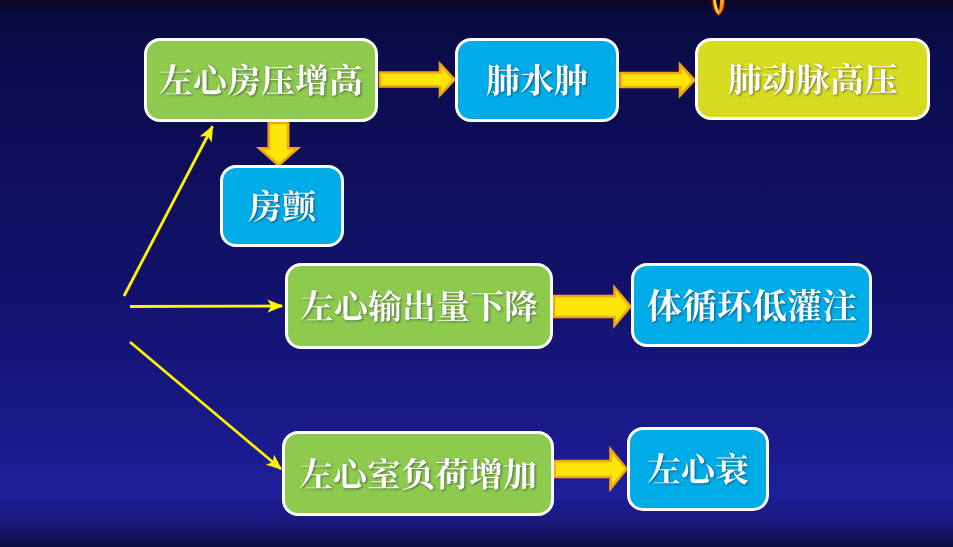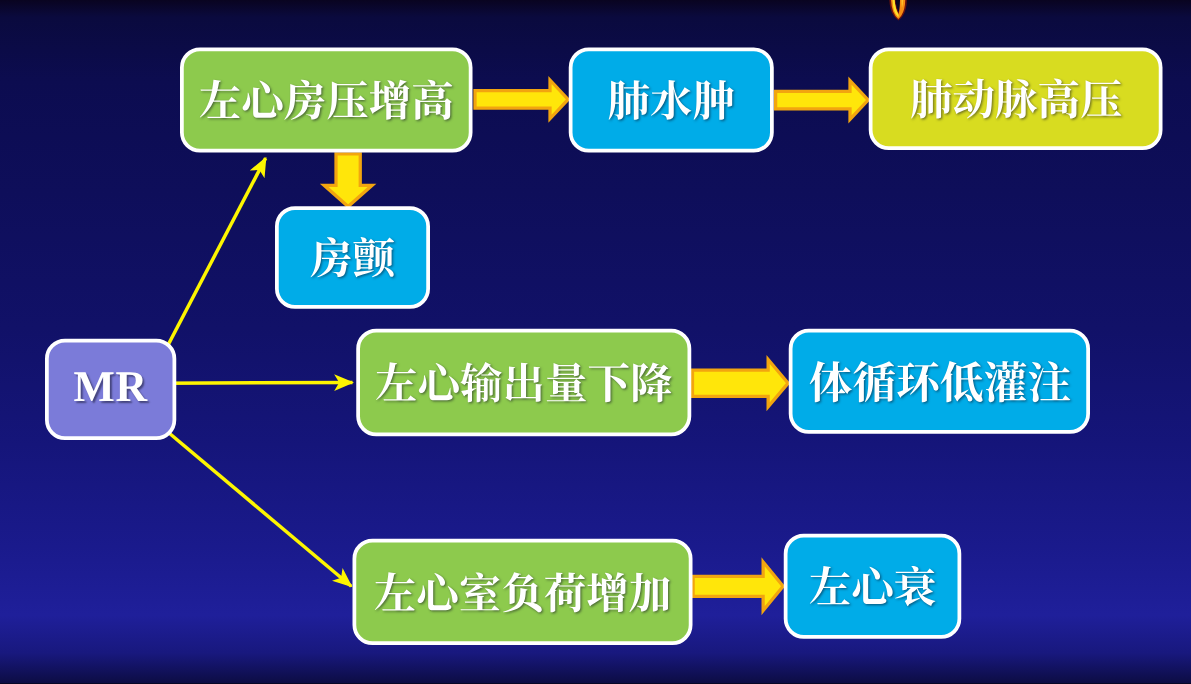--- a/index.html
+++ b/index.html
@@ -46,23 +46,20 @@
     </g>
     <g fill="#ffe60a" stroke="#f2a50f" stroke-width="2.6" stroke-linejoin="miter">
       <path d="M380,72.5 L440,72.5 L440,64 L454.5,79.5 L440,95 L440,86.5 L380,86.5 Z"></path>
       <path d="M620.5,73 L680,73 L680,64.5 L694.5,80 L680,95.5 L680,87 L620.5,87 Z"></path>
       <path d="M268.8,123 L268.8,148.2 L259.3,148.2 L278.5,165.2 L297.7,148.2 L288.2,148.2 L288.2,123 Z"></path>
       <path d="M554,296 L614.5,296 L614.5,287.5 L630.5,306.5 L614.5,325.5 L614.5,317 L554,317 Z"></path>
       <path d="M554.5,461 L610.5,461 L610.5,449.5 L626.5,469 L610.5,488.5 L610.5,477 L554.5,477 Z"></path>
     </g>
   </svg>
 
-  <div class="node" style="left: 36px; top: 271px; width: 105px; height: 81px; background: rgb(123, 123, 217);">
-    <span class="mr-text">MR</span>
-  </div>
   <div class="node" style="left: 144px; top: 38px; width: 234px; height: 84px; background: rgb(141, 202, 77);">
     <span class="hidden-label">左心房压增高</span>
     <span class="glyph-holder"><svg width="204" height="48" viewBox="0 0 204 48" class="glyph-run">
           <path d="M346 850C340 778 331 701 316 622H42L51 594H311C267 371 182 139 24 -27L35 -35C180 64 277 196 344 337H507V-17H202L210 -45H936C951 -45 962 -40 965 -29C917 12 837 71 837 71L766 -17H631V337H865C879 337 891 342 893 353C848 393 772 448 772 449L706 366H357C391 441 416 518 436 594H938C952 594 963 599 966 610C917 651 838 712 838 712L768 622H443C458 683 469 744 479 801C508 804 516 814 519 827Z" transform="translate(0.0,36.8) scale(0.034,-0.034)"></path>
           <path d="M436 836 426 829C486 755 549 648 568 555C690 462 785 718 436 836ZM433 653 280 668V73C280 -22 319 -43 437 -43H566C775 -43 826 -18 826 37C826 61 816 74 780 88L776 251H765C743 174 724 116 711 95C703 83 694 79 677 78C658 77 621 76 576 76H454C410 76 398 83 398 108V626C422 629 431 640 433 653ZM750 527 741 519C821 410 848 257 854 159C949 34 1114 308 750 527ZM167 548 153 547C156 413 105 290 55 243C29 215 22 178 47 150C76 118 133 124 165 173C213 240 241 367 167 548Z" transform="translate(34.0,36.8) scale(0.034,-0.034)"></path>
           <path d="M481 516 473 510C499 481 532 432 543 389C648 324 739 517 481 516ZM848 450 786 370H275L283 341H451C445 196 424 51 171 -75L180 -88C435 -10 525 98 561 220H742C732 121 717 55 698 39C690 34 682 32 665 32C644 32 571 36 529 40V27C572 19 610 6 627 -11C644 -27 648 -50 648 -81C706 -81 746 -73 777 -53C824 -20 847 60 859 202C879 204 891 210 898 218L793 305L734 248H569C576 278 580 309 583 341H934C948 341 959 346 962 357C918 395 848 450 848 450ZM153 718V489C153 301 138 88 13 -80L23 -89C251 64 269 310 269 489V520H765V480H785C824 480 883 504 884 511V661C904 664 917 673 923 681L809 766L755 708H578C634 743 618 863 405 852L398 845C437 813 487 757 509 708H287L153 755ZM269 549V679H765V549Z" transform="translate(68.0,36.8) scale(0.034,-0.034)"></path>
           <path d="M668 317 660 310C706 264 757 188 773 122C885 49 970 270 668 317ZM804 484 745 403H621V630C647 634 655 643 657 658L503 672V403H280L288 374H503V4H165L173 -25H947C961 -25 972 -20 974 -9C932 32 859 93 859 93L794 4H621V374H882C896 374 906 379 909 390C870 429 804 484 804 484ZM844 834 781 752H269L132 809V500C132 309 125 94 29 -77L39 -84C240 74 251 318 251 500V723H932C946 723 958 728 960 739C917 778 844 834 844 834Z" transform="translate(102.0,36.8) scale(0.034,-0.034)"></path>
           <path d="M487 602 475 597C496 561 518 505 519 461C579 404 656 526 487 602ZM446 844 437 838C468 802 502 744 511 693C609 627 697 814 446 844ZM810 579 736 609C726 555 714 493 705 454L722 446C747 477 774 518 795 553L810 554V402H689V646H810ZM292 635 245 556H243V790C271 794 278 803 280 817L133 831V556H28L36 528H133V210L25 190L86 53C98 56 108 66 112 79C239 152 325 211 380 252L377 262L243 233V528H348C356 528 363 530 367 534V310H383C393 310 403 311 412 313V-89H428C474 -89 521 -64 521 -54V-22H747V-83H766C803 -83 859 -63 860 -56V244C880 248 894 257 900 265L815 329H829C864 329 919 350 920 357V633C936 636 948 643 953 649L850 727L801 675H716C765 712 821 758 856 789C878 788 890 796 894 809L735 850C723 800 704 728 689 675H480L367 720V552C338 587 292 635 292 635ZM597 402H473V646H597ZM747 6H521V122H747ZM747 151H521V262H747ZM473 344V373H810V333L790 348L737 291H527L445 324C462 331 473 339 473 344Z" transform="translate(136.0,36.8) scale(0.034,-0.034)"></path>
           <path d="M839 809 769 723H550C595 762 579 862 389 852L382 846C416 819 453 769 465 723H41L50 694H938C953 694 963 699 966 710C918 751 839 809 839 809ZM579 105H422V223H579ZM422 44V76H579V28H598C634 28 687 49 688 57V207C706 211 718 219 724 226L620 304L570 251H426L315 295V12H330C374 12 422 35 422 44ZM642 470H366V588H642ZM366 420V442H642V396H662C699 396 759 415 760 421V568C780 572 794 582 800 589L685 675L632 616H371L250 664V385H266C314 385 366 411 366 420ZM213 -51V330H798V50C798 37 794 31 778 31C755 31 667 36 667 36V23C714 16 733 3 747 -13C761 -30 765 -55 768 -90C898 -79 916 -36 916 38V311C936 314 950 323 956 331L840 418L788 358H223L97 408V-89H115C163 -89 213 -62 213 -51Z" transform="translate(170.0,36.8) scale(0.034,-0.034)"></path>
         </svg></span>

